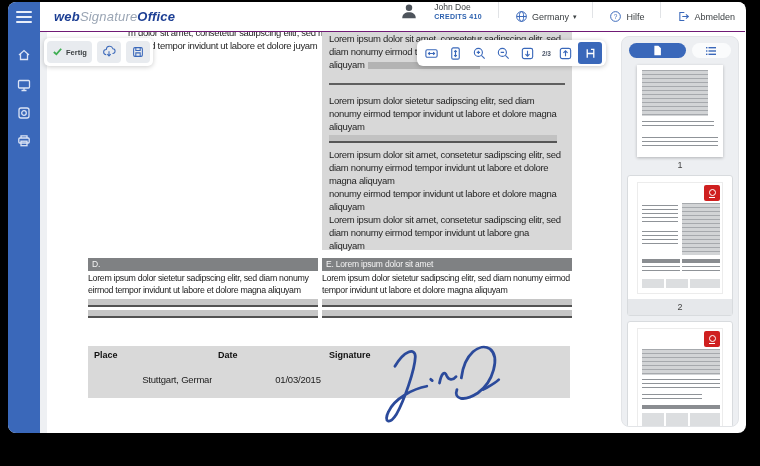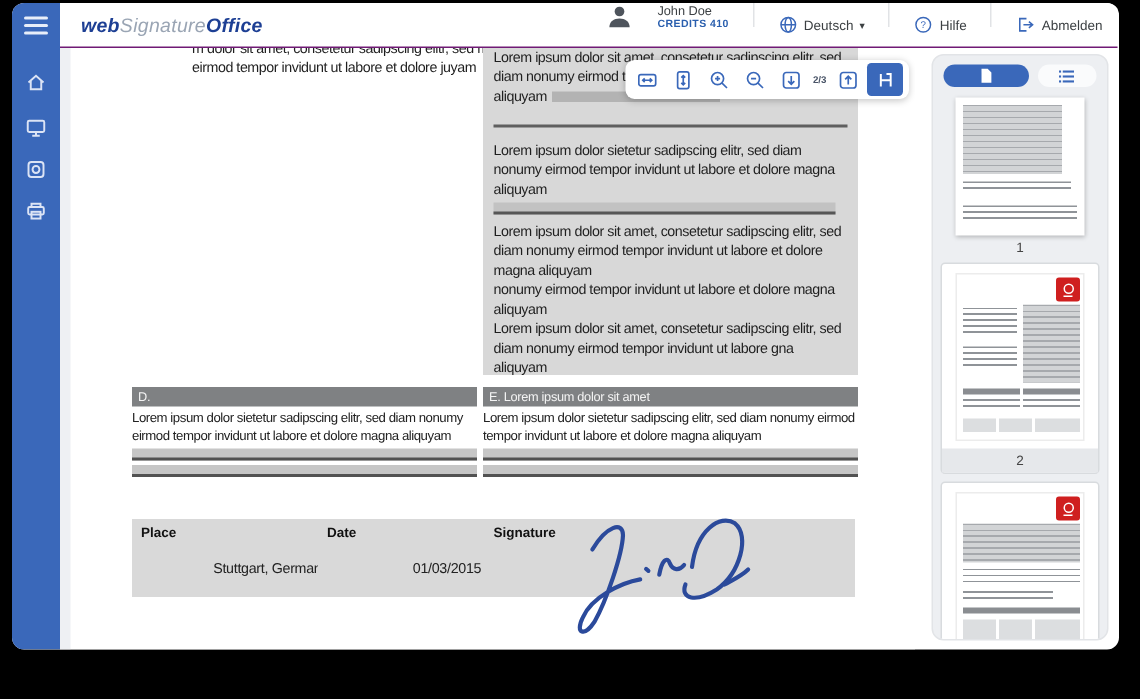--- a/index.html
+++ b/index.html
@@ -169,21 +169,21 @@
         </div>
         <span class="hdr-sep"></span>
         <div class="hdr-item">
           <span>
             <svg width="13" height="13" viewBox="0 0 16 16" fill="none" stroke="#3a68ba" stroke-width="1.2">
                 <circle cx="8" cy="8" r="6"></circle>
                 <ellipse cx="8" cy="8" rx="2.6" ry="6"></ellipse>
                 <path d="M2 8 h12"></path>
               </svg>
           </span>
-          <span>Deutsch</span>
+          <span>Germany</span>
           <span class="caret">▾</span>
         </div>
         <span class="hdr-sep"></span>
         <div class="hdr-item">
           <span>
             <svg width="13" height="13" viewBox="0 0 16 16">
                 <circle cx="8" cy="8" r="6" fill="none" stroke="#3a68ba" stroke-width="1.2"></circle>
                 <text x="8" y="11" text-anchor="middle" font-size="8" fill="#3a68ba" font-family="Liberation Sans,sans-serif">?</text>
               </svg>
           </span>
@@ -248,20 +248,42 @@
       <svg class="sig-svg" viewBox="0 0 150 95">
         <g fill="none" stroke="#2b4a9b" stroke-width="3" stroke-linecap="round" transform="rotate(-6 75 48)">
           <path d="M34 24 C46 8 58 6 57 16 C55 30 40 62 30 76 C22 86 15 83 22 72 C30 58 52 50 66 49"></path>
           <path d="M71 42 l1.5 1.5"></path>
           <path d="M80 47 c3 -10 7 -13 8.5 -7 c1.5 5 6 6 10 2"></path>
           <path d="M104 44 C110 18 128 8 138 16 C148 26 138 52 120 62 C104 70 93 66 98 56"></path>
           <path d="M126 59 c7 -3 13 -5 18 -9"></path>
         </g>
       </svg>
 
+      <div class="action-bar">
+        <div class="abtn">
+          <span>
+            <svg width="11" height="11" viewBox="0 0 12 12" fill="none" stroke="#3fae53" stroke-width="2">
+                <path d="M2 6.5 L4.8 9 L10 3"></path>
+              </svg>
+          </span>
+          <span class="abtn-label">Fertig</span>
+        </div>
+        <div class="abtn abtn-ico">
+          <svg width="16" height="16" viewBox="0 0 18 18" fill="none" stroke="#3a68ba" stroke-width="1.3">
+            <path d="M5.5 12.5 a3.4 3.4 0 0 1 0 -6.8 a4.3 4.3 0 0 1 8.4 -1 a3.1 3.1 0 0 1 -.4 6.2"></path>
+            <path d="M9 8 v6 M6.8 11.8 L9 14.2 L11.2 11.8"></path>
+          </svg>
+        </div>
+        <div class="abtn abtn-ico">
+          <svg width="16" height="16" viewBox="0 0 16 16" fill="none" stroke="#3a68ba" stroke-width="1.2">
+            <rect x="3" y="3" width="10" height="10" rx="1.5"></rect>
+            <path d="M5.5 3 v3.2 h5 V3 M5.5 13 v-4 h5 v4"></path>
+          </svg>
+        </div>
+      </div>
 
       <div class="vtoolbar">
         <div class="vbtn">
           <svg width="15" height="15" viewBox="0 0 16 16" fill="none" stroke="#3a68ba" stroke-width="1.2">
               <rect x="2" y="4" width="12" height="8" rx="1.5"></rect>
               <path d="M4.8 8 H11.2 M6.2 6.6 L4.8 8 L6.2 9.4 M9.8 6.6 L11.2 8 L9.8 9.4"></path>
             </svg>
         </div>
         <div class="vbtn">
           <svg width="15" height="15" viewBox="0 0 16 16" fill="none" stroke="#3a68ba" stroke-width="1.2">

